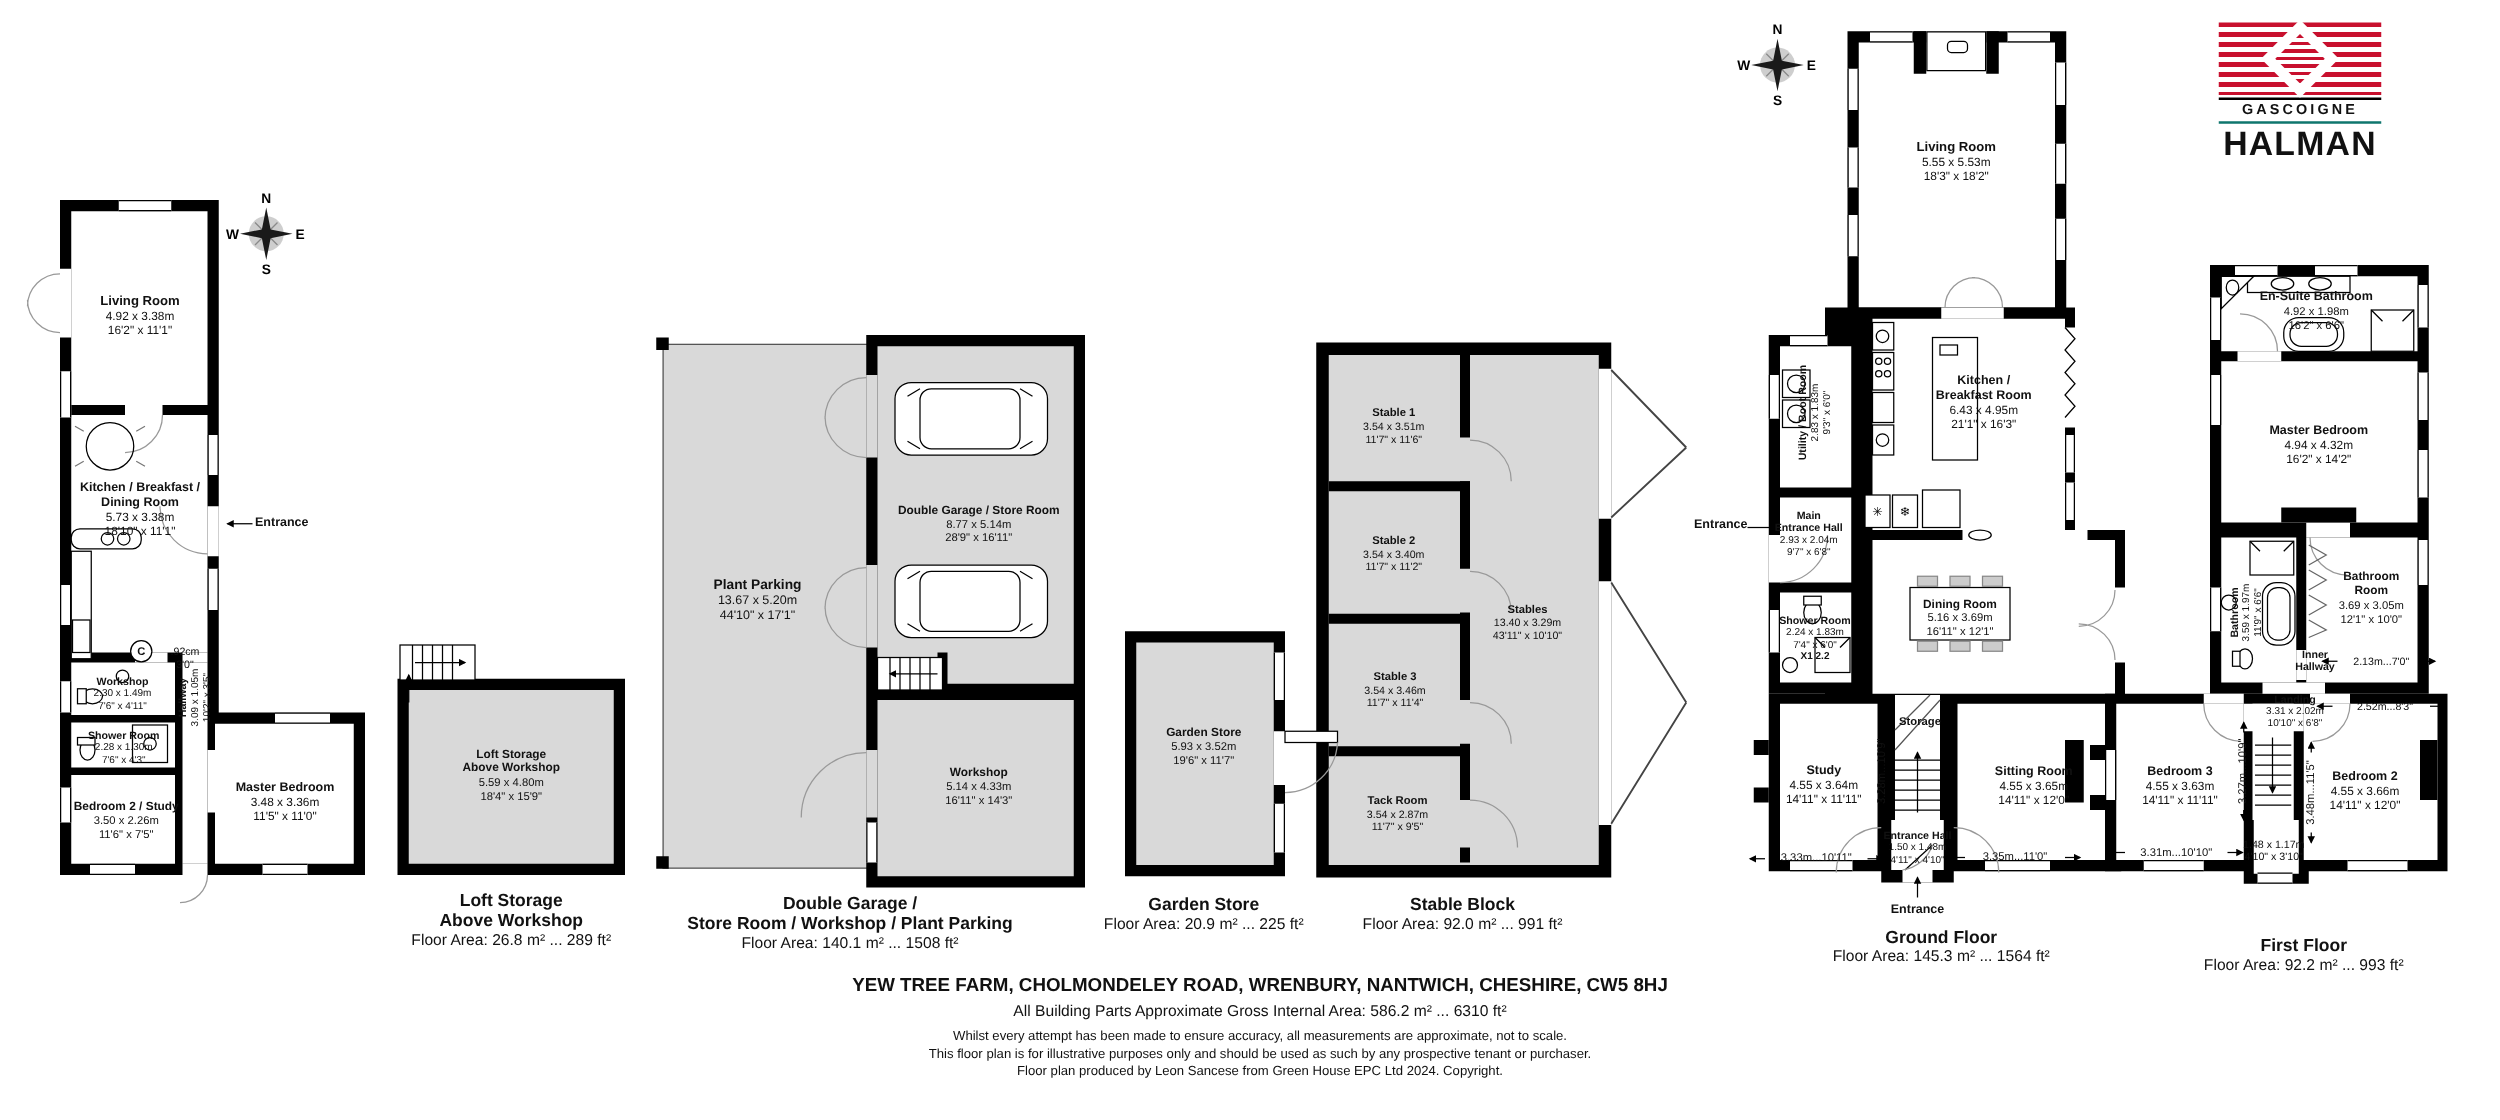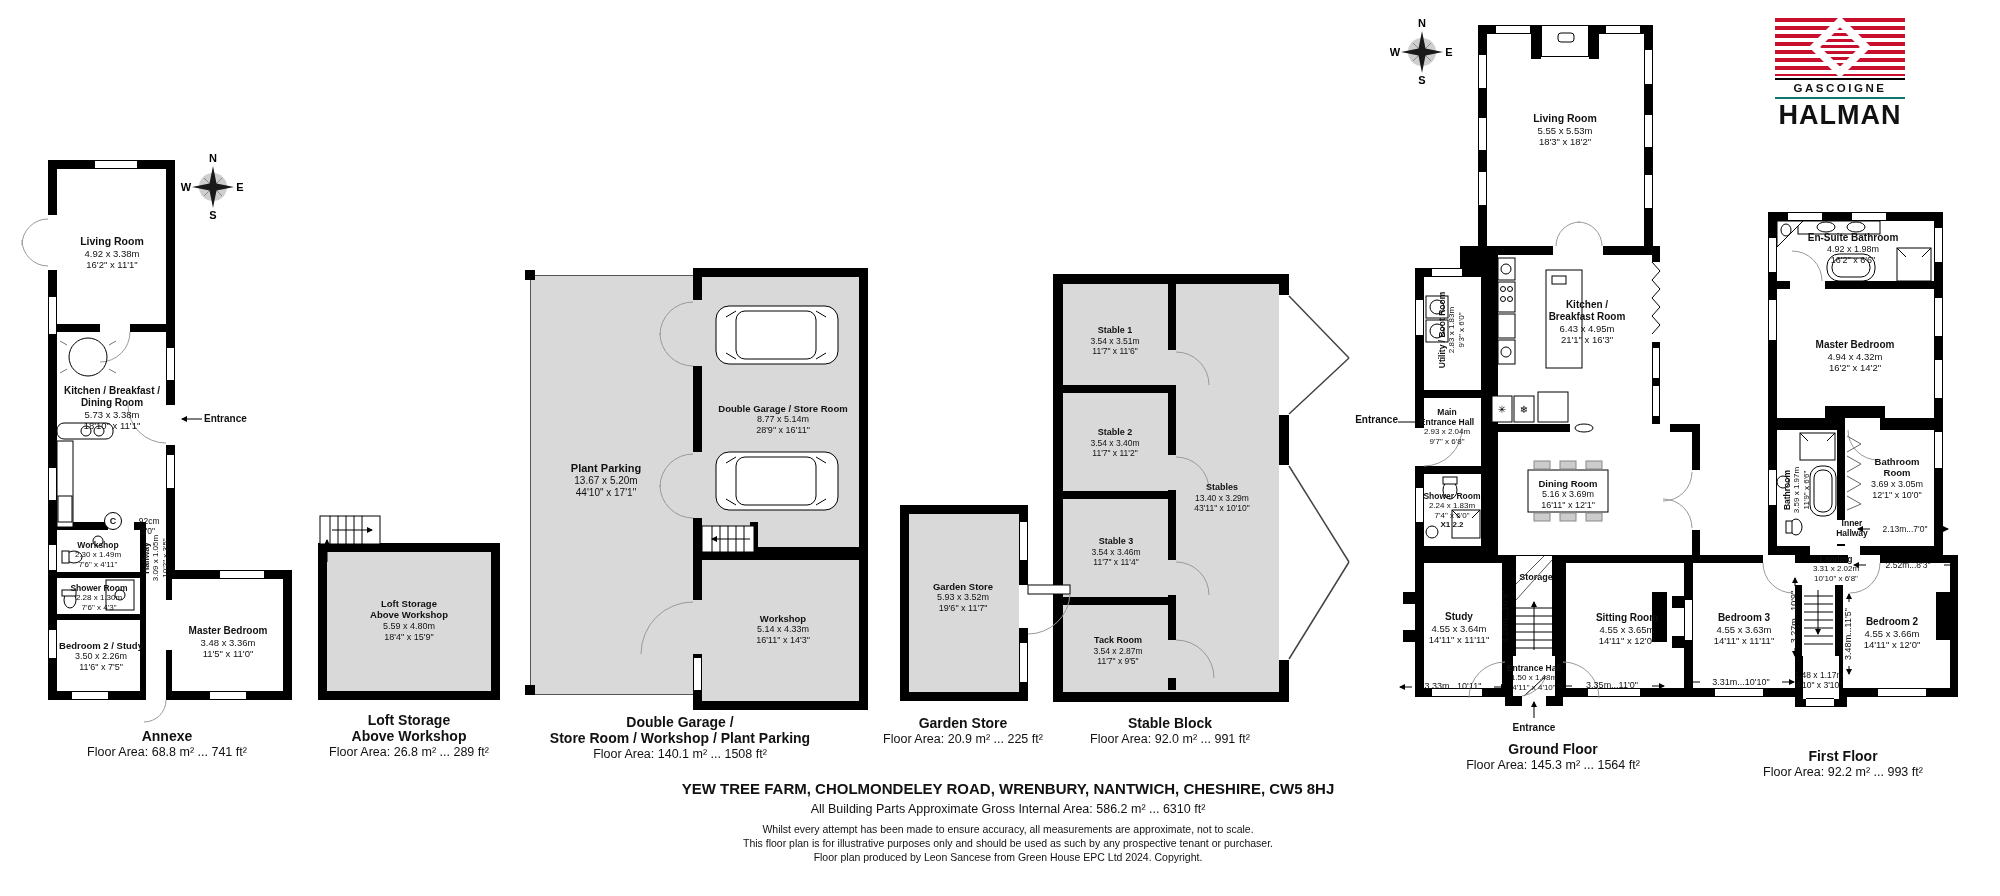--- a/index.html
+++ b/index.html
@@ -538,24 +538,20 @@
     <div class="m95">14'11" x 12'0"</div>
   </div>
   <div class="rl" style="left:1779px;top:670px;width:80px">
     <div class="m85">1.48 x 1.17m</div>
     <div class="m85">4'10" x 3'10"</div>
   </div>
   <div class="rl m9" style="left:1701px;top:677px;width:80px">3.31m...10'10"</div>
   <div class="rl rot m9" style="left:1755px;top:611px;width:80px;height:12px">3.27m...10'9"</div>
   <div class="rl rot m9" style="left:1809px;top:628px;width:80px;height:12px">3.48m...11'5"</div>
 
-  <div class="cap" style="left:47px;top:728px;width:240px">
-    <div class="c1">Annexe</div>
-    <div class="c2">Floor Area: 68.8 m² ... 741 ft²</div>
-  </div>
   <div class="cap" style="left:309px;top:712px;width:200px">
     <div class="c1">Loft Storage</div>
     <div class="c1">Above Workshop</div>
     <div class="c2">Floor Area: 26.8 m² ... 289 ft²</div>
   </div>
   <div class="cap" style="left:530px;top:714px;width:300px">
     <div class="c1">Double Garage /</div>
     <div class="c1">Store Room / Workshop / Plant Parking</div>
     <div class="c2">Floor Area: 140.1 m² ... 1508 ft²</div>
   </div>

